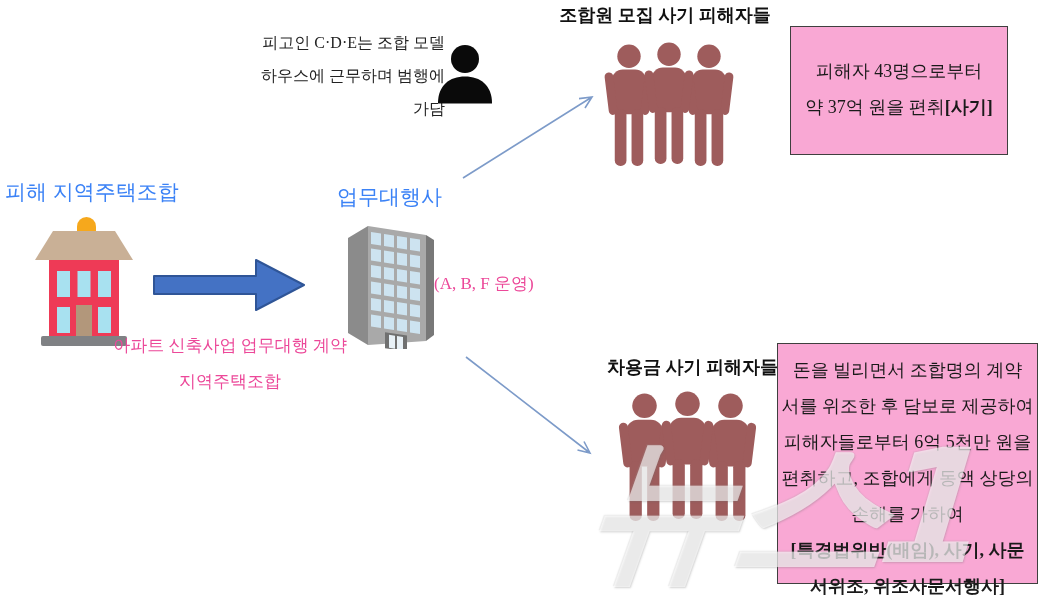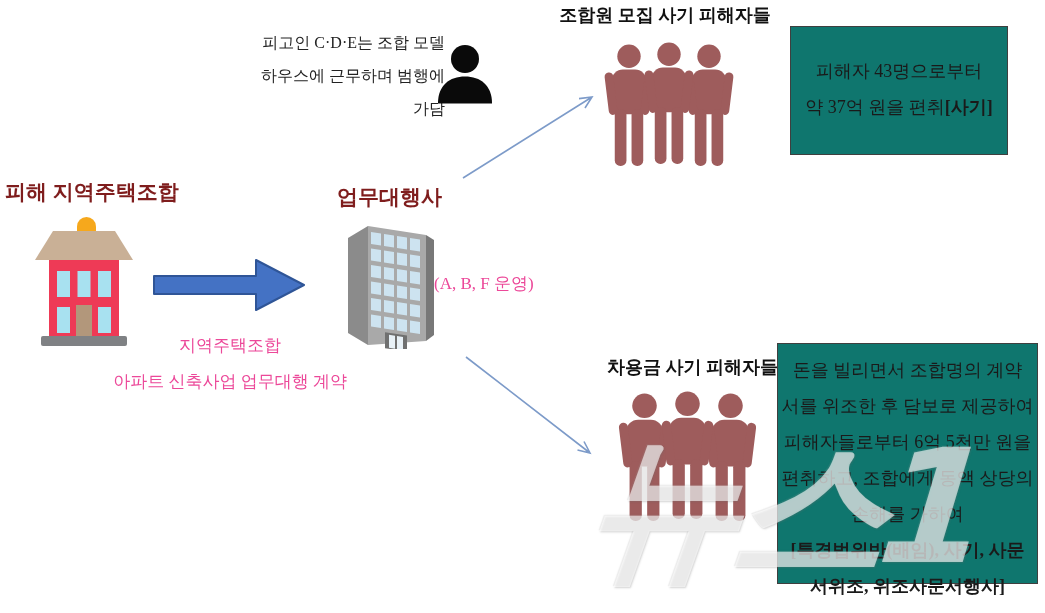--- a/index.html
+++ b/index.html
@@ -6,28 +6,28 @@
   html,body { background:#fff; }
   .canvas {
     position:relative; width:1045px; height:613px; background:#ffffff;
     overflow:hidden;
     font-family:"Liberation Serif","DejaVu Serif",serif; color:#1a1a1a;
   }
   .abs { position:absolute; }
 
   
   .note { font-size:16px; line-height:33px; text-align:right; color:#222; }
-  .title-sans { font-family:"Liberation Sans","DejaVu Sans",sans-serif; font-weight:bold; font-size:21px; color:#7f1d1d; }
+  .title-sans { font-family:"Liberation Sans","DejaVu Sans",sans-serif; font-weight:normal; font-size:21px; color:#3b82f6; }
   .title-serif { font-weight:bold; font-size:18px; color:#111; text-align:center; }
   .plain { font-size:17px; color:#ec4899; }
   .centered { text-align:center; }
 
   
   .info-box {
-    border:1px solid #3f3f3f; background:#0f766e; text-align:center;
+    border:1px solid #3f3f3f; background:#f9a8d4; text-align:center;
     font-size:18px; color:#1a1a1a;
   }
   .info-box .line { line-height:36px; }
   .bold { font-weight:bold; }
 
   
   .people { position:absolute; }
   .people svg { position:absolute; }
 
   
@@ -141,22 +141,22 @@
         <rect x="39" y="82.5" width="10" height="12"></rect>
       <rect x="14" y="98" width="22" height="16" fill="#707070"></rect>
       <rect x="18" y="100" width="6" height="13" fill="#e8f1f7"></rect>
       <rect x="26" y="100" width="6" height="13" fill="#e8f1f7"></rect>
     </g>
   </svg>
 
   <div class="abs plain" style="left:434px; top:272px;">(A, B, F 운영)</div>
 
   <div class="abs plain centered" style="left:90px; top:328px; width:280px; line-height:36px;">
+    <div>아파트 신축사업 업무대행 계약</div>
     <div>지역주택조합</div>
-    <div>아파트 신축사업 업무대행 계약</div>
   </div>
 
   <svg class="abs" style="left:455px; top:90px;" width="145" height="95" viewBox="0 0 145 95">
     <path d="M8,88 L137,7 M124,8.6 L137,7 L130,18" fill="none" stroke="#7d9bc9" stroke-width="1.6"></path>
   </svg>
 
   <svg class="abs" style="left:458px; top:350px;" width="140" height="110" viewBox="0 0 140 110">
     <path d="M8,7 L132,103 M126,91.5 L132,103 L119.5,100" fill="none" stroke="#7d9bc9" stroke-width="1.6"></path>
   </svg>
 

